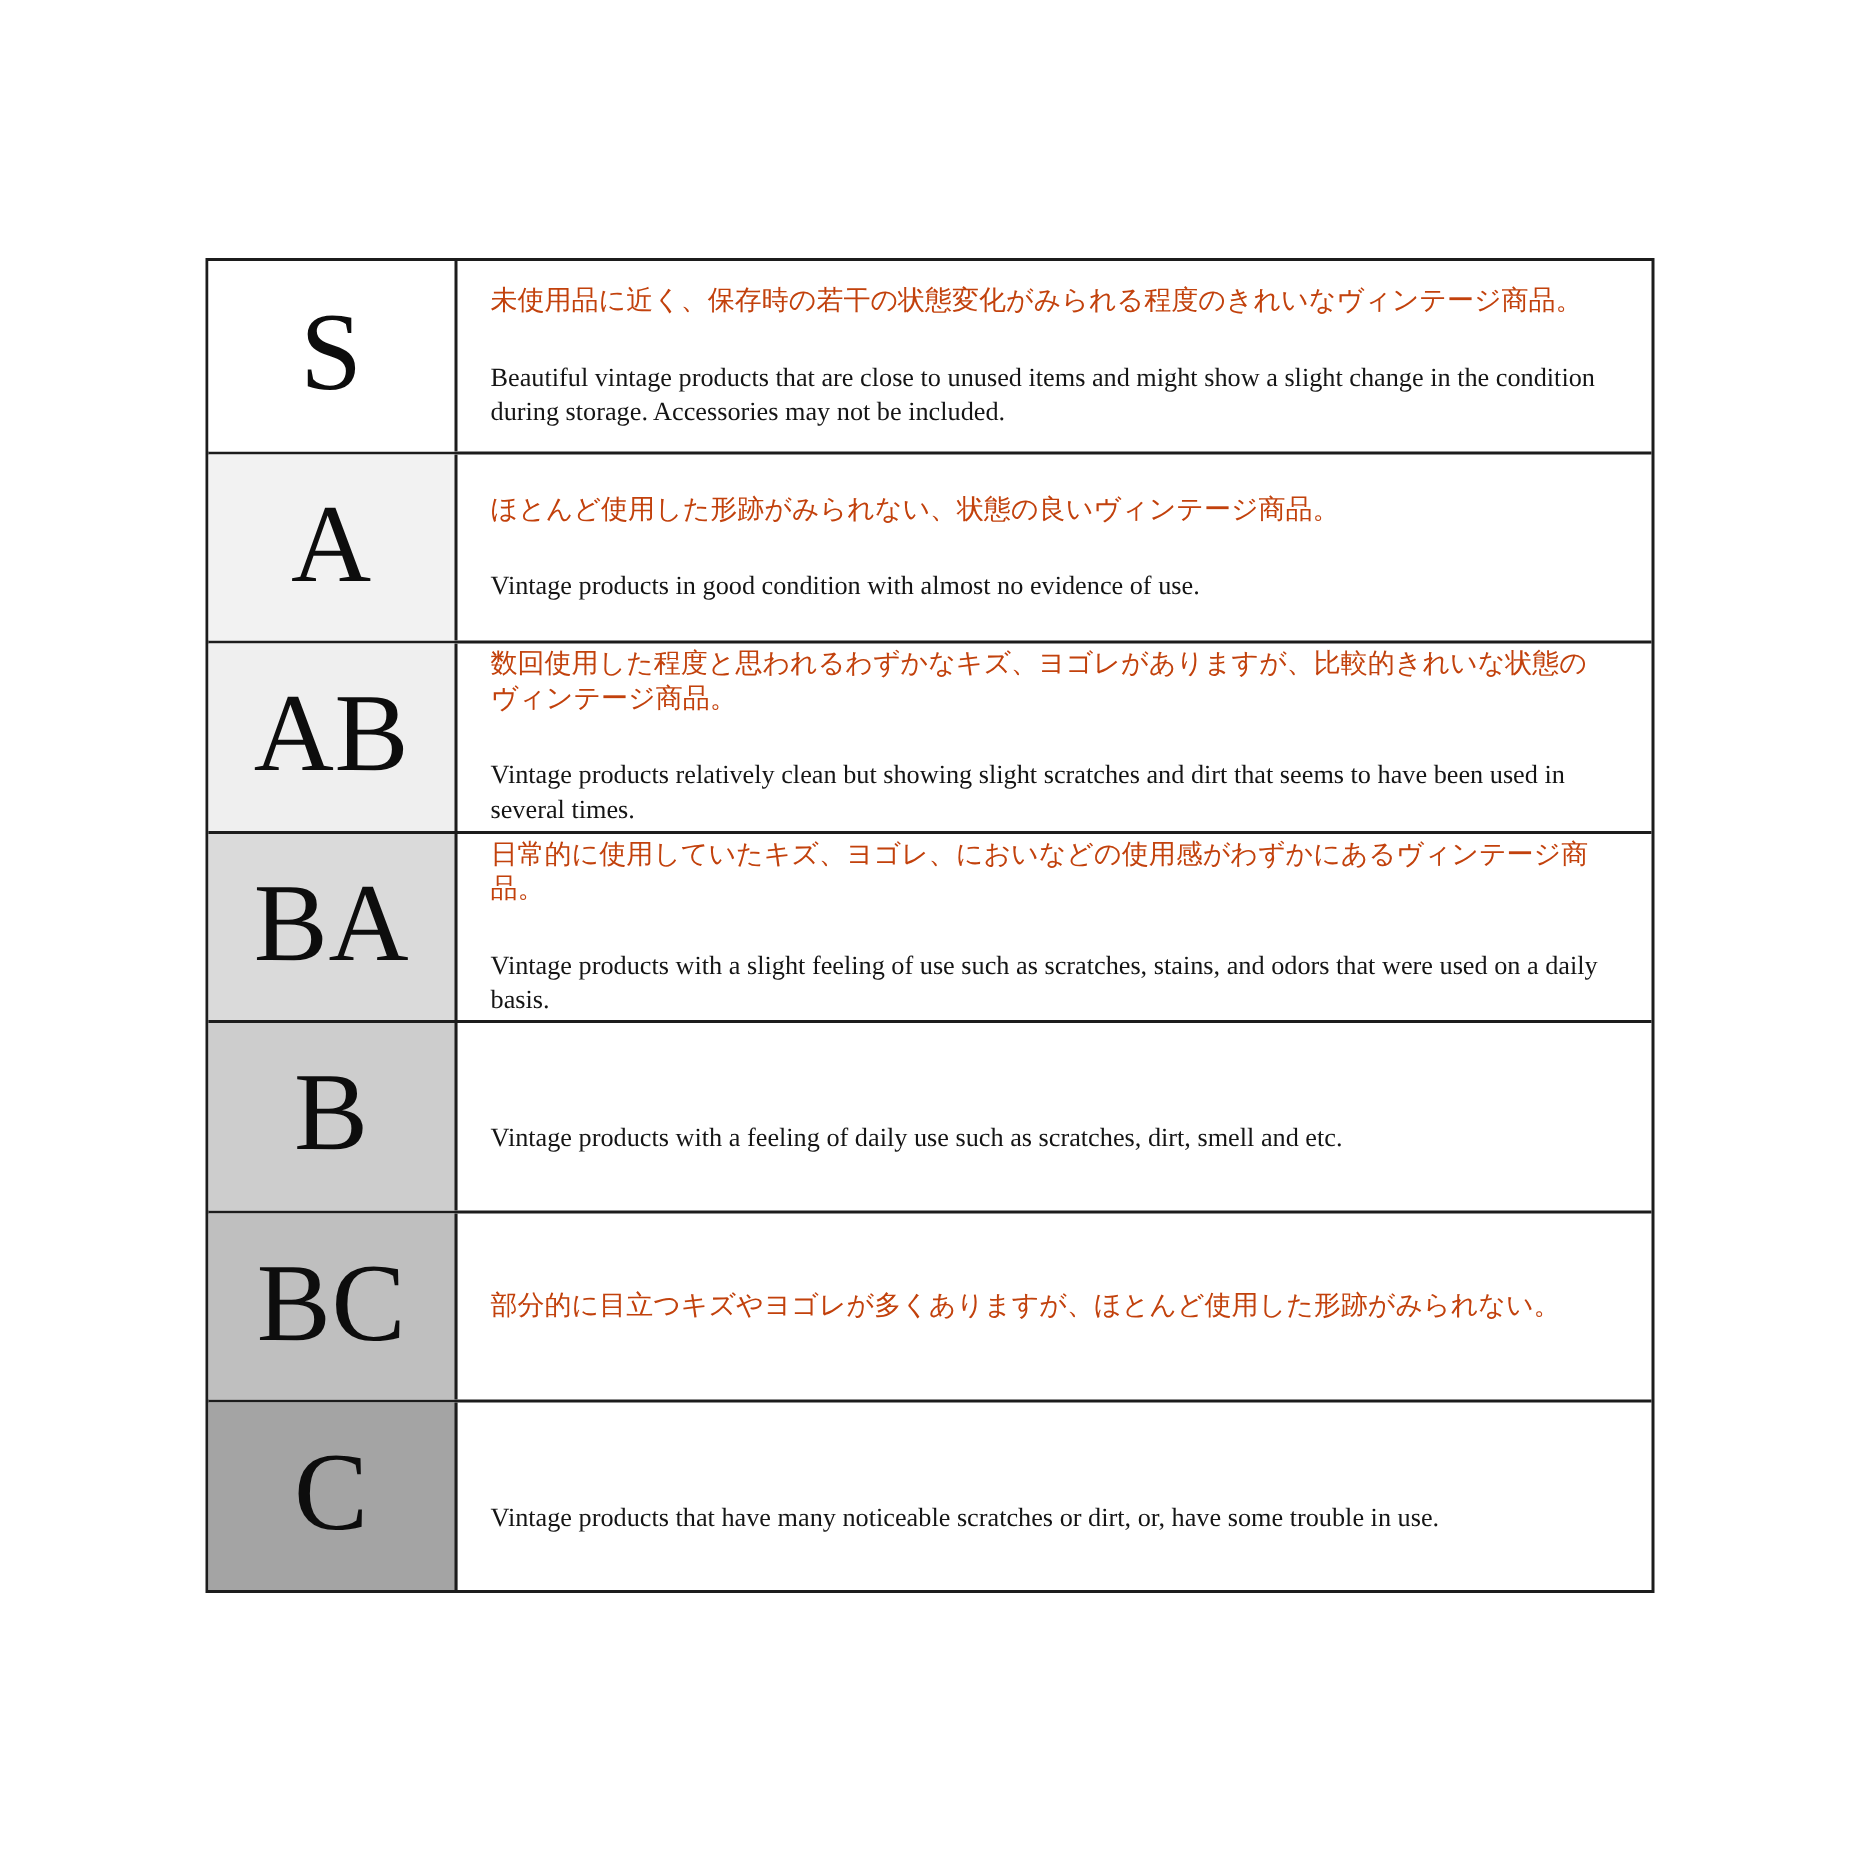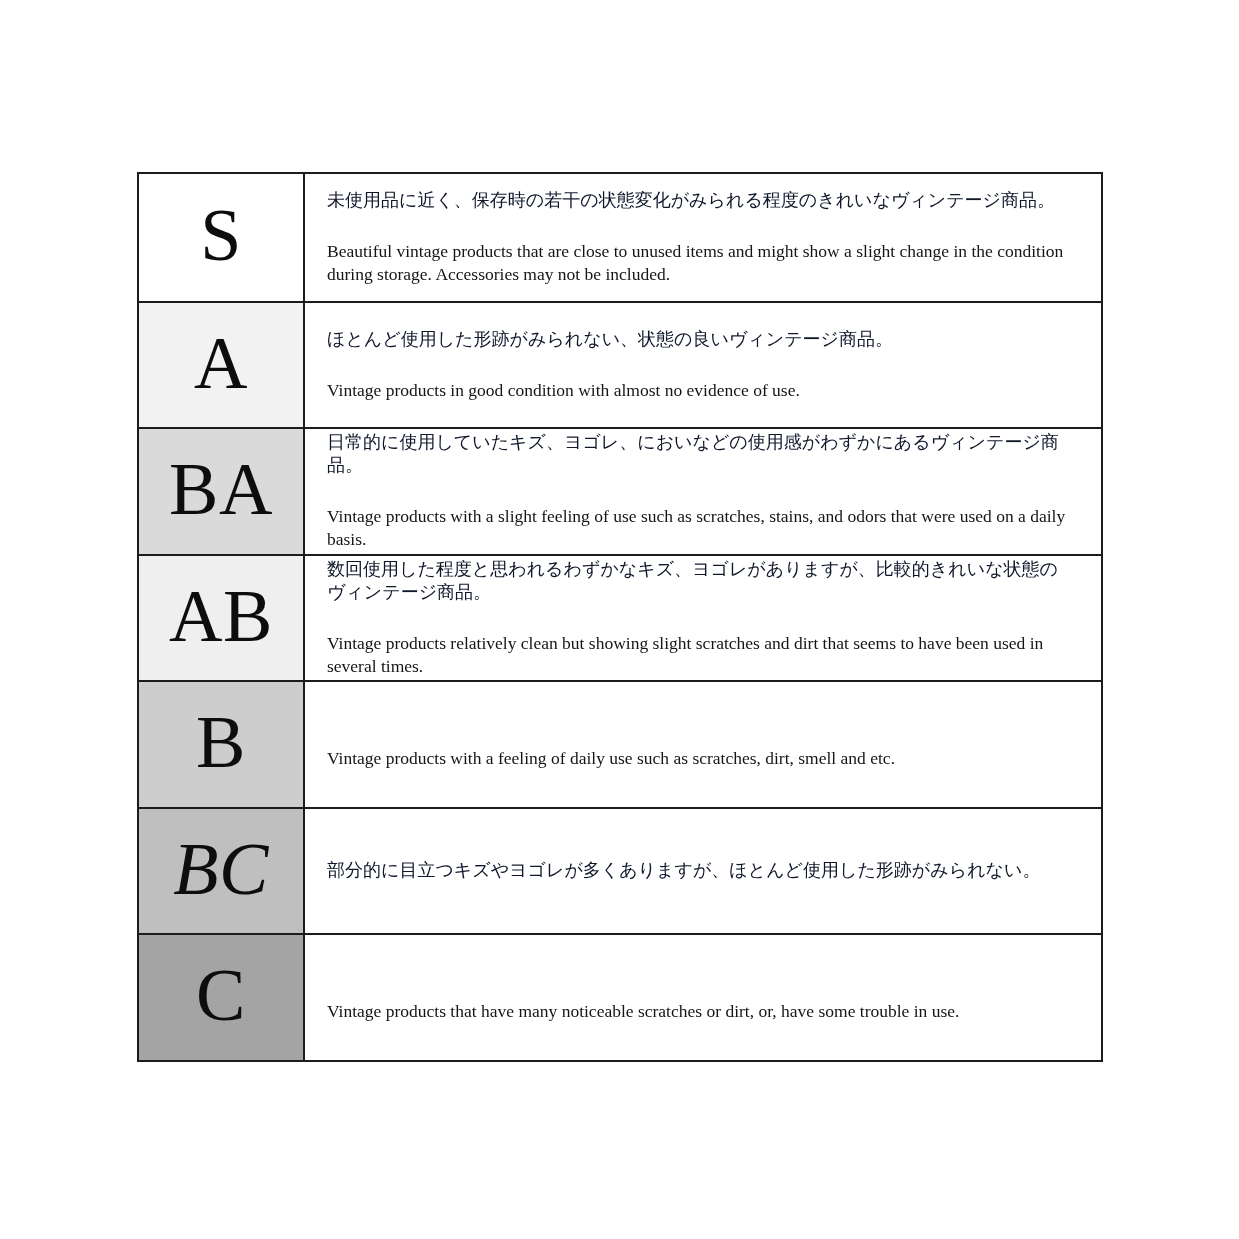--- a/index.html
+++ b/index.html
@@ -45,21 +45,21 @@
   .desc-cell {
     flex: 1 1 auto;
     display: flex;
     flex-direction: column;
     justify-content: center;
     padding: 6px 28px 6px 22px;
   }
   .desc-jp {
     font-size: 18px;
     line-height: 23px;
-    color: #0f172a;
+    color: #c2410c;
   }
   .desc-en {
     font-size: 17.5px;
     line-height: 23px;
     color: #151515;
     margin-top: 28px;
   }
 </style>
 </head>
 <body>
@@ -78,47 +78,47 @@
       <div class="grade-row">
     <div class="grade-cell" style="background: rgb(242, 242, 242);">
       <span class="grade-letter">A</span>
     </div>
     <div class="desc-cell">
       <div class="desc-jp">ほとんど使用した形跡がみられない、状態の良いヴィンテージ商品。</div>
       <div class="desc-en">Vintage products in good condition with almost no evidence of use.</div>
     </div>
   </div>
       <div class="grade-row">
+    <div class="grade-cell" style="background: rgb(239, 239, 239);">
+      <span class="grade-letter">AB</span>
+    </div>
+    <div class="desc-cell">
+      <div class="desc-jp">数回使用した程度と思われるわずかなキズ、ヨゴレがありますが、比較的きれいな状態のヴィンテージ商品。</div>
+      <div class="desc-en">Vintage products relatively clean but showing slight scratches and dirt that seems to have been used in several times.</div>
+    </div>
+  </div>
+      <div class="grade-row">
     <div class="grade-cell" style="background: rgb(218, 218, 218);">
       <span class="grade-letter">BA</span>
     </div>
     <div class="desc-cell">
       <div class="desc-jp">日常的に使用していたキズ、ヨゴレ、においなどの使用感がわずかにあるヴィンテージ商品。</div>
       <div class="desc-en">Vintage products with a slight feeling of use such as scratches, stains, and odors that were used on a daily basis.</div>
-    </div>
-  </div>
-      <div class="grade-row">
-    <div class="grade-cell" style="background: rgb(239, 239, 239);">
-      <span class="grade-letter">AB</span>
-    </div>
-    <div class="desc-cell">
-      <div class="desc-jp">数回使用した程度と思われるわずかなキズ、ヨゴレがありますが、比較的きれいな状態のヴィンテージ商品。</div>
-      <div class="desc-en">Vintage products relatively clean but showing slight scratches and dirt that seems to have been used in several times.</div>
     </div>
   </div>
       <div class="grade-row">
     <div class="grade-cell" style="background: rgb(205, 205, 205);">
       <span class="grade-letter">B</span>
     </div>
     <div class="desc-cell">
       <div class="desc-en">Vintage products with a feeling of daily use such as scratches, dirt, smell and etc.</div>
     </div>
   </div>
       <div class="grade-row">
-    <div class="grade-cell" style="background: rgb(191, 191, 191); font-style: italic;">
+    <div class="grade-cell" style="background: rgb(191, 191, 191);">
       <span class="grade-letter">BC</span>
     </div>
     <div class="desc-cell">
       <div class="desc-jp">部分的に目立つキズやヨゴレが多くありますが、ほとんど使用した形跡がみられない。</div>
     </div>
   </div>
       <div class="grade-row">
     <div class="grade-cell" style="background: rgb(164, 164, 164);">
       <span class="grade-letter">C</span>
     </div>

